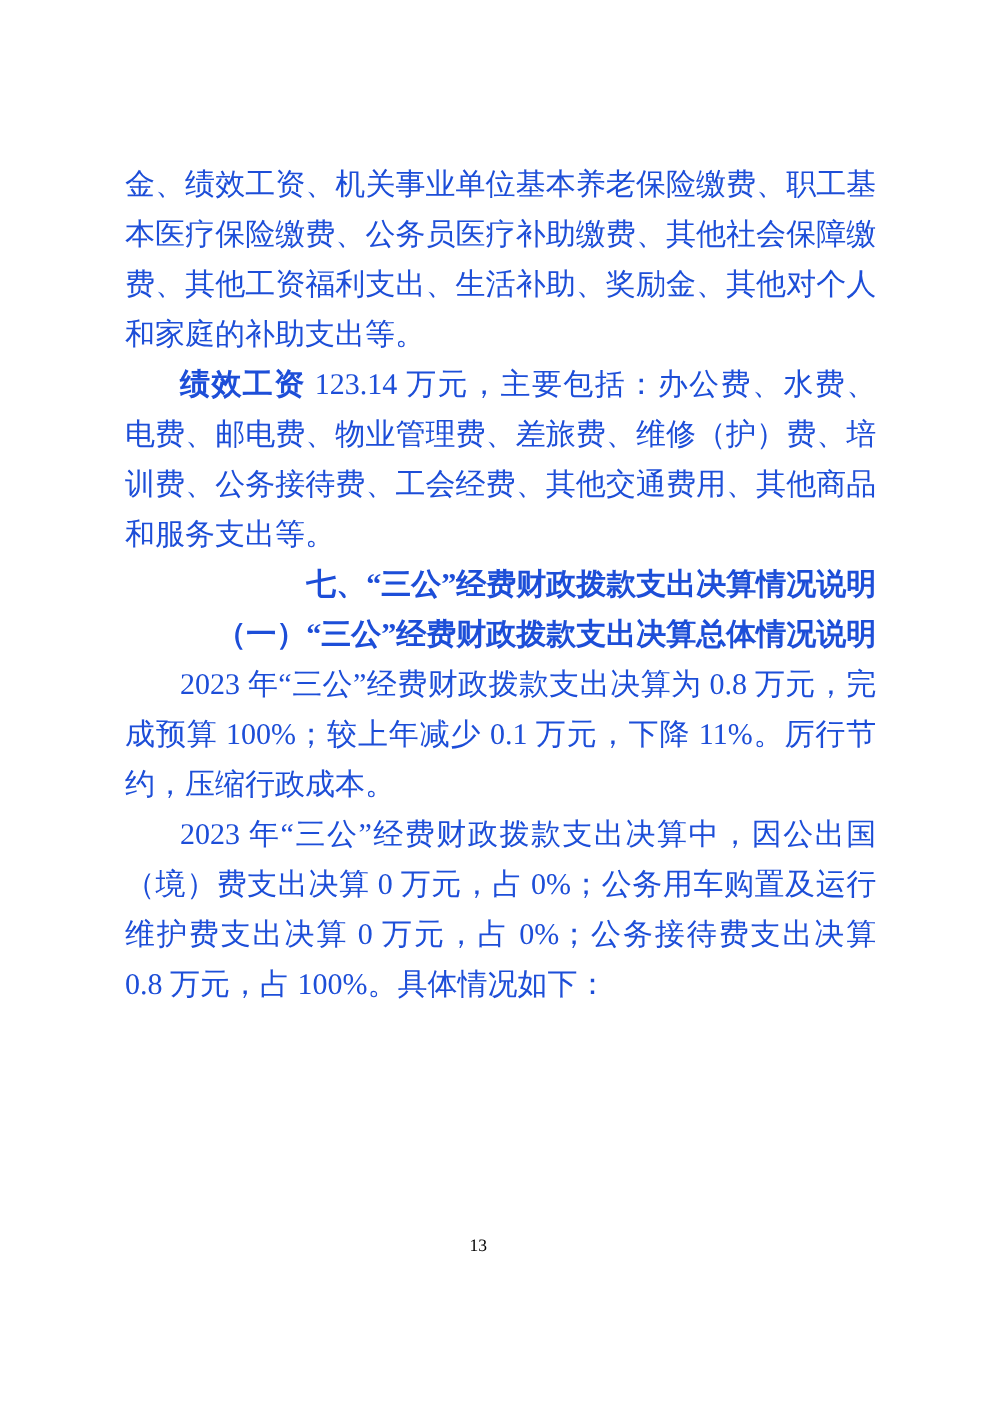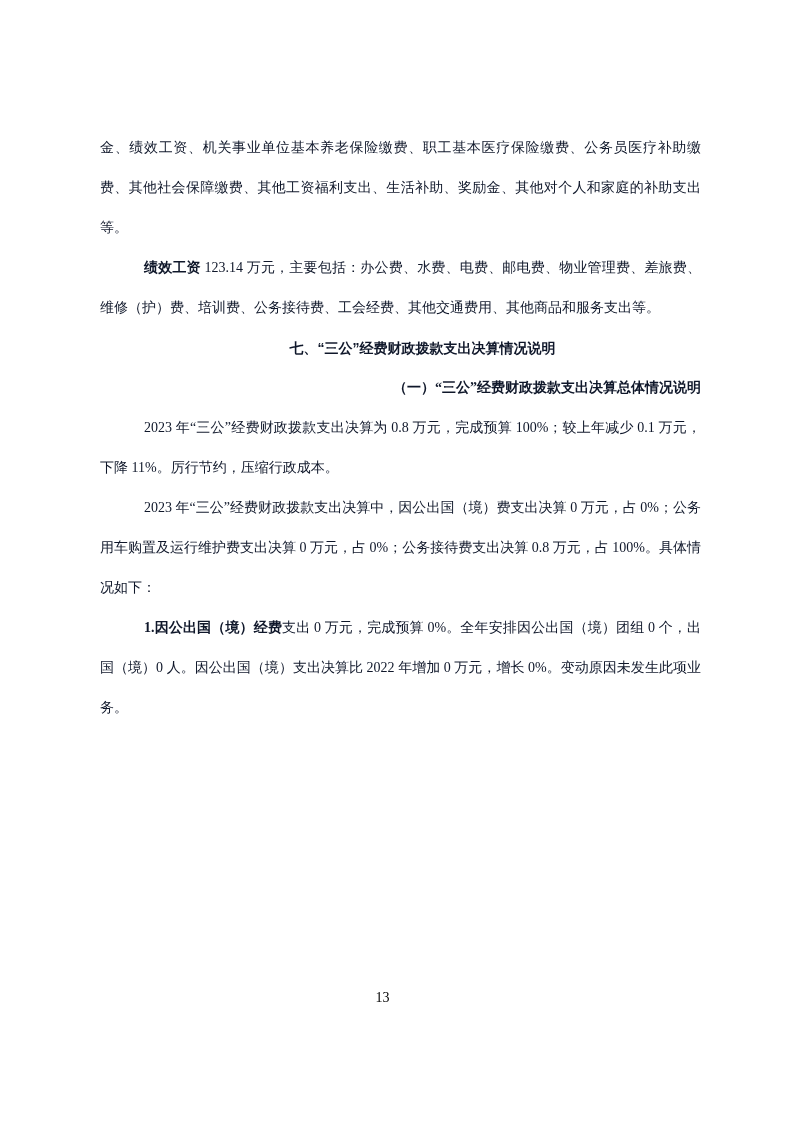--- a/index.html
+++ b/index.html
@@ -17,35 +17,35 @@
     color: #000000;
   }
   .content {
     position: absolute;
     left: 100px;
     top: 128px;
     width: 601px;
   }
   .para {
     margin: 0;
-    font-size: 14px;
+    font-size: 24px;
     line-height: 40px;
     text-align: justify;
-    color: #0f172a;
+    color: #1d4ed8;
   }
   .para.indent {
     text-indent: 44px;
   }
   .para .bold {
     font-weight: bold;
   }
   .para.level-section {
-    font-family: Liberation Sans, sans-serif;
+    font-family: Liberation Serif, serif;
     font-weight: bold;
-    text-align: center;
+    text-align: right;
   }
   .para.level-subsection {
     font-weight: bold;
     text-align: right;
   }
   .page-footer {
     position: absolute;
     top: 988px;
     left: 0;
     width: 765px;
@@ -60,18 +60,17 @@
 <body>
 
 <div class="page">
   <div class="content">
       <p class="para"><span>金、绩效工资、机关事业单位基本养老保险缴费、职工基本医疗保险缴费、公务员医疗补助缴费、其他社会保障缴费、其他工资福利支出、生活补助、奖励金、其他对个人和家庭的补助支出等。</span></p>
       <p class="para indent"><span class="bold">绩效工资</span><span> 123.14 万元，主要包括：办公费、水费、电费、邮电费、物业管理费、差旅费、维修（护）费、培训费、公务接待费、工会经费、其他交通费用、其他商品和服务支出等。</span></p>
       <p class="para indent level-section"><span class="bold">七、“三公”经费财政拨款支出决算情况说明</span></p>
       <p class="para indent level-subsection"><span class="bold">（一）“三公”经费财政拨款支出决算总体情况说明</span></p>
       <p class="para indent"><span>2023 年“三公”经费财政拨款支出决算为 0.8 万元，完成预算 100%；较上年减少 0.1 万元，下降 11%。厉行节约，压缩行政成本。</span></p>
       <p class="para indent"><span>2023 年“三公”经费财政拨款支出决算中，因公出国（境）费支出决算 0 万元，占 0%；公务用车购置及运行维护费支出决算 0 万元，占 0%；公务接待费支出决算 0.8 万元，占 100%。具体情况如下：</span></p>
-      <p class="para indent"><span class="bold">1.因公出国（境）经费</span><span>支出 0 万元，完成预算 0%。全年安排因公出国（境）团组 0 个，出国（境）0 人。因公出国（境）支出决算比 2022 年增加 0 万元，增长 0%。变动原因未发生此项业务。</span></p>
     </div>
   <div class="page-footer">
     <span>13</span>
   </div>
 </div>
 
 </body></html>

